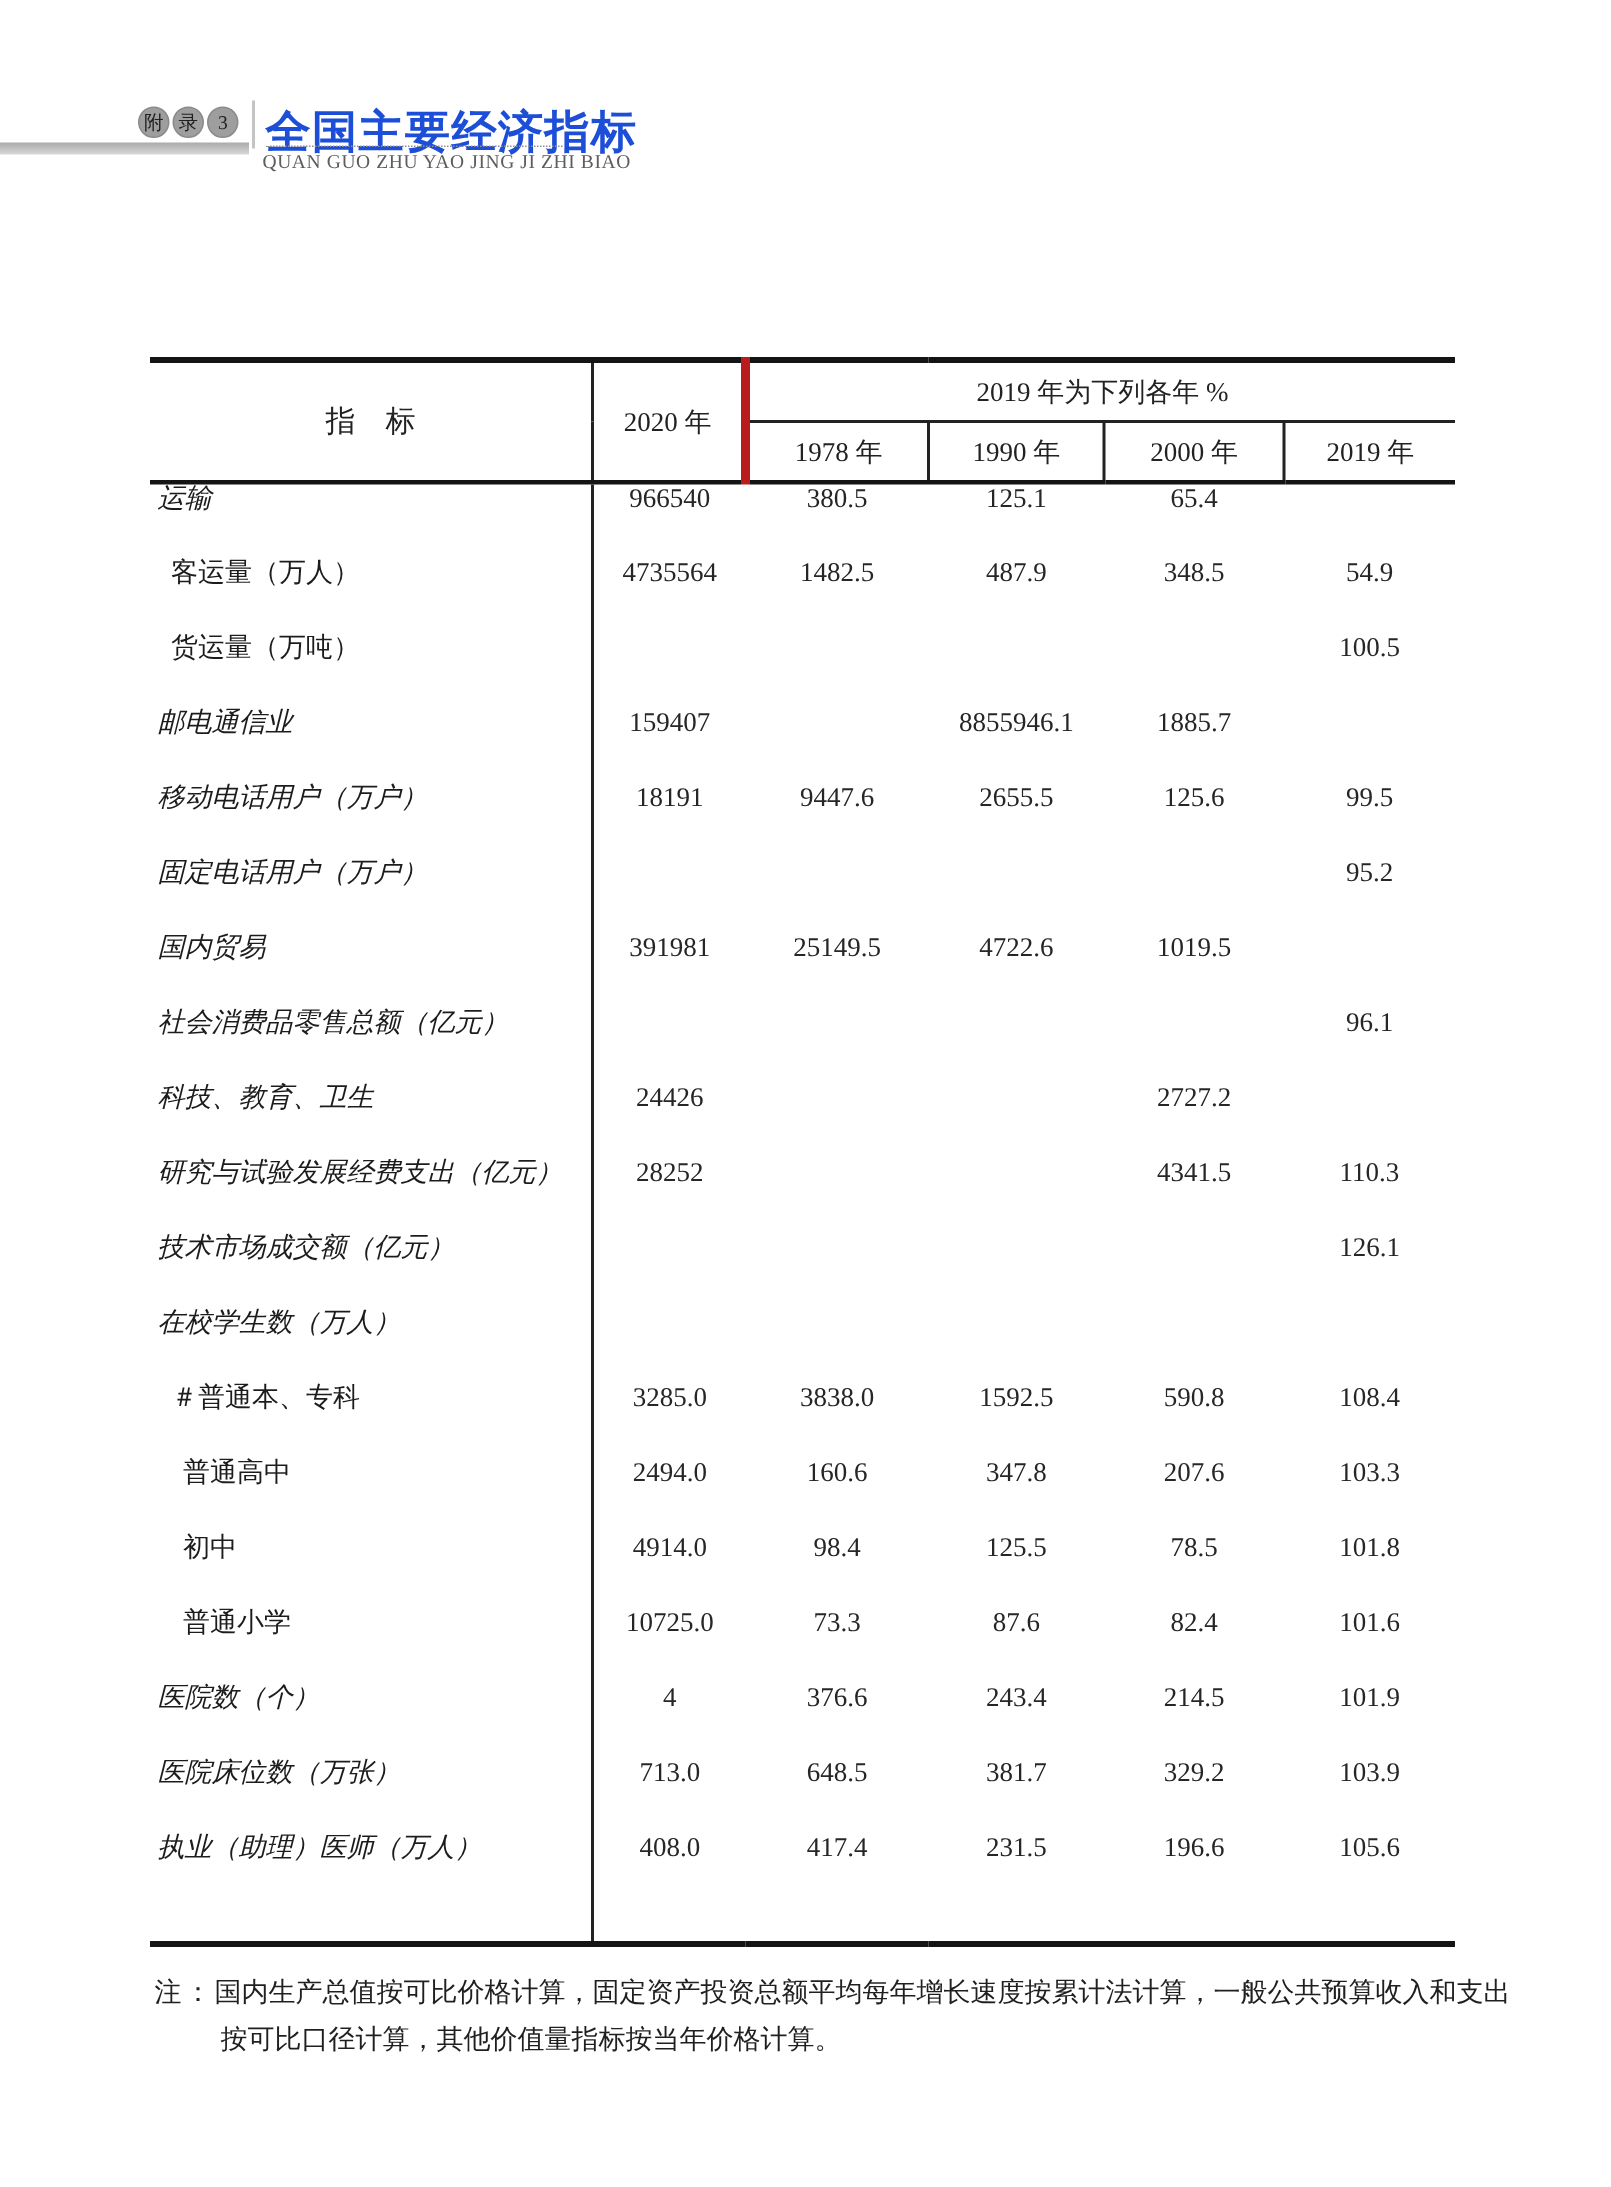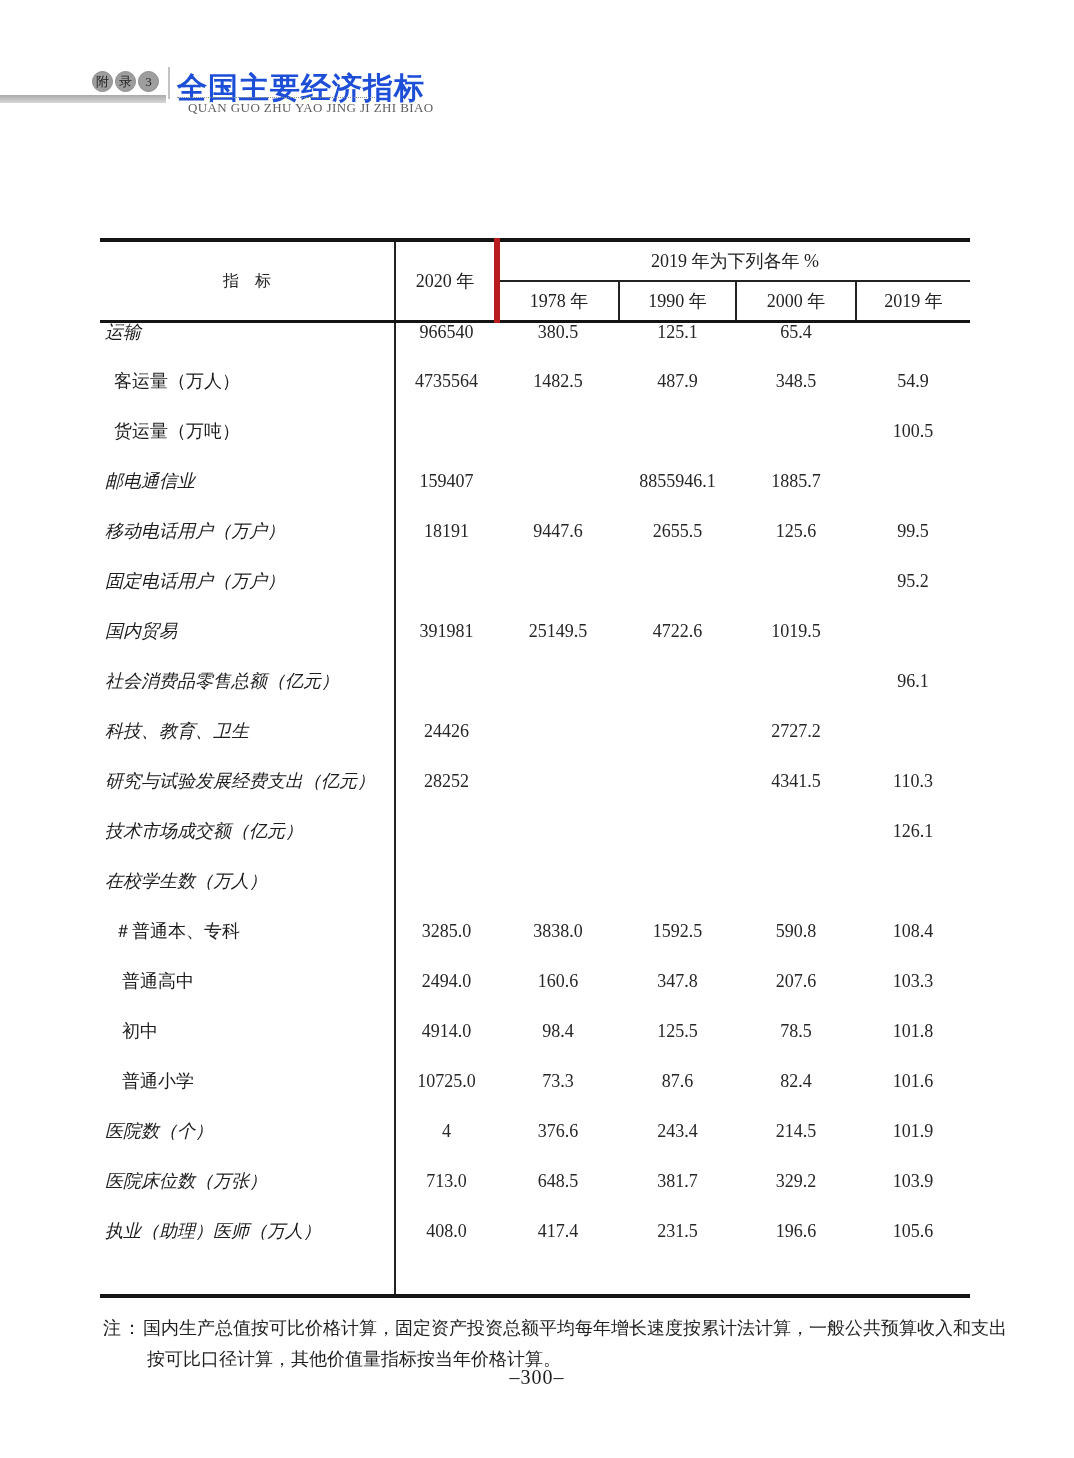--- a/index.html
+++ b/index.html
@@ -25,39 +25,39 @@
   }
   .header-divider{position:absolute;left:168px;top:67px;width:2px;height:32px;background:#c4c4c4;}
   .header-title{
     position:absolute;left:177px;top:68px;
     font-family:"Liberation Sans","DejaVu Sans",sans-serif;
     font-weight:700;font-size:30px;letter-spacing:1px;color:#1d4ed8;
     white-space:nowrap;
   }
   .header-rule{position:absolute;left:177px;top:97px;width:198px;border-bottom:1px dotted #8f8f8f;}
   .header-pinyin{
-    position:absolute;left:188px;top:100px;
+    position:absolute;left:175px;top:100px;
     font-size:13px;color:#5d5d5d;letter-spacing:0.4px;white-space:nowrap;
   }
   
   .table-title{
     position:absolute;left:103px;top:194px;
     font-size:22px;font-weight:700;color:#0f0f0f;letter-spacing:0.5px;
     white-space:nowrap;
   }
   
   table.stats{
     position:absolute;left:100px;top:238px;
     width:870px;border-collapse:collapse;table-layout:fixed;
     border-top:4px solid #141414;border-bottom:4px solid #141414;
     font-size:18px;color:#222;
   }
   table.stats th{font-weight:normal;padding:0;line-height:1;}
   table.stats td{padding:0;line-height:1;}
-  th.lbl-h{height:76px;text-align:center;border-right:2px solid #222;border-bottom:3px solid #141414;font-size:16px;}
+  th.lbl-h{height:76px;text-align:center;border-right:2px solid #222;border-bottom:3px solid #141414;font-size:20px;}
   th.y2020{border-right:6px solid #b91c1c;border-bottom:3px solid #141414;}
   th.span-h{height:38px;border-bottom:2px solid #222;}
   th.sub{height:38px;border-bottom:3px solid #141414;border-right:2px solid #222;}
   th.sub-last{height:38px;border-bottom:3px solid #141414;}
   td.lbl{
     height:50px;box-sizing:border-box;vertical-align:top;text-align:left;
     border-right:2px solid #222;padding-top:14px;font-size:18px;color:#1c1c1c;
   }
   td.lbl.ind0{padding-left:5px;font-style:italic;}
   td.lbl.ind1{padding-left:14px;}
@@ -280,15 +280,14 @@
         <td class="lbl ind0"></td>
         <td colspan="5"></td>
       </tr>
     </tbody>
   </table>
 
   <div class="note">
     <span class="note-prefix">注：</span><span>国内生产总值按可比价格计算，固定资产投资总额平均每年增长速度按累计法计算，一般公共预算收入和支出按可比口径计算，其他价值量指标按当年价格计算。</span>
   </div>
 
-  <div class="page-number">–300–</div>
 
 </div>
 
 </body></html>

